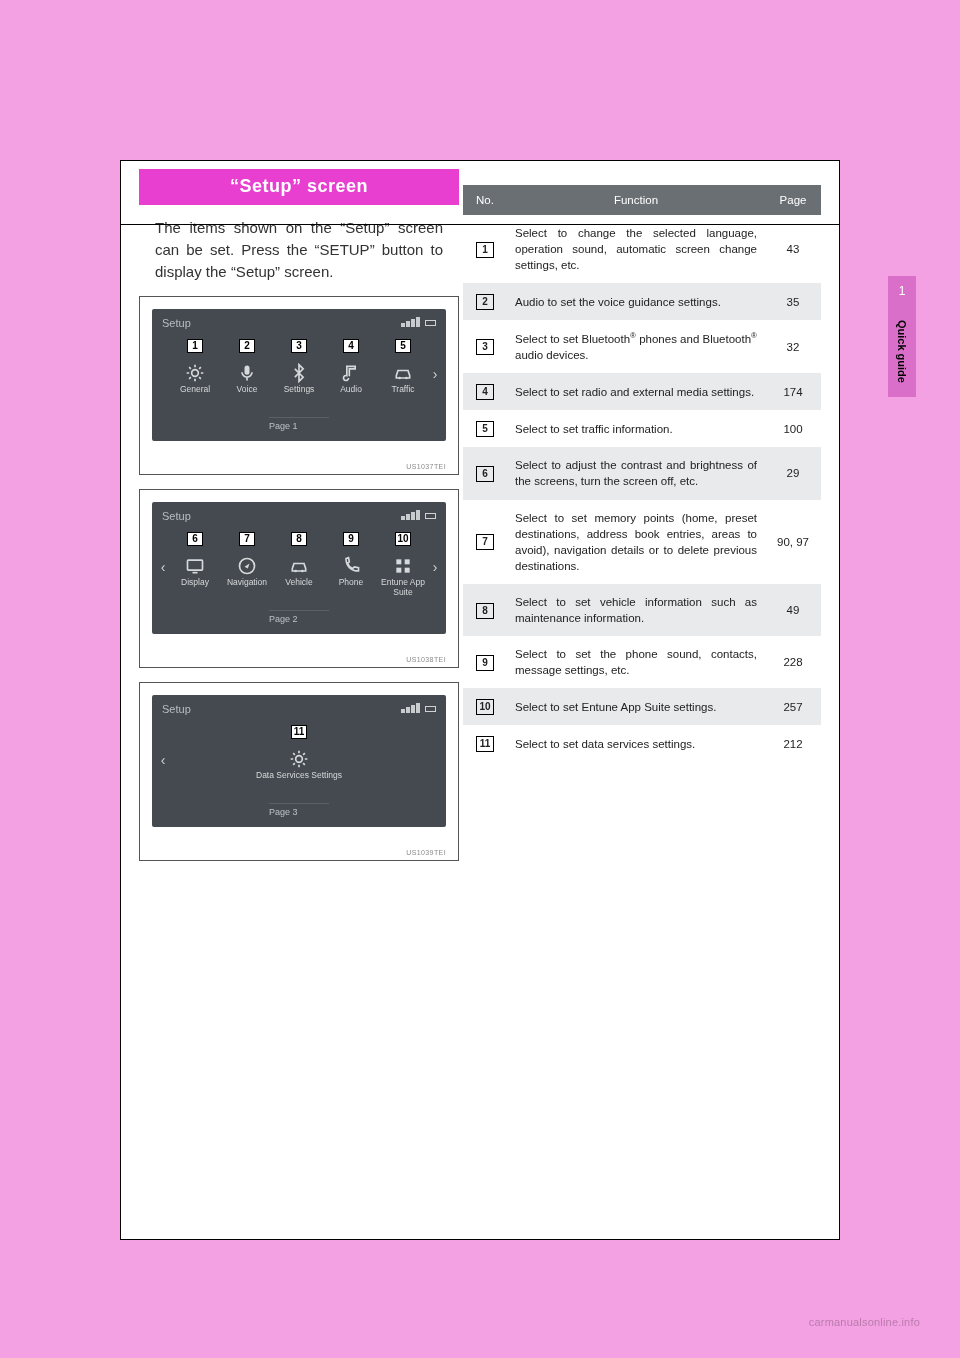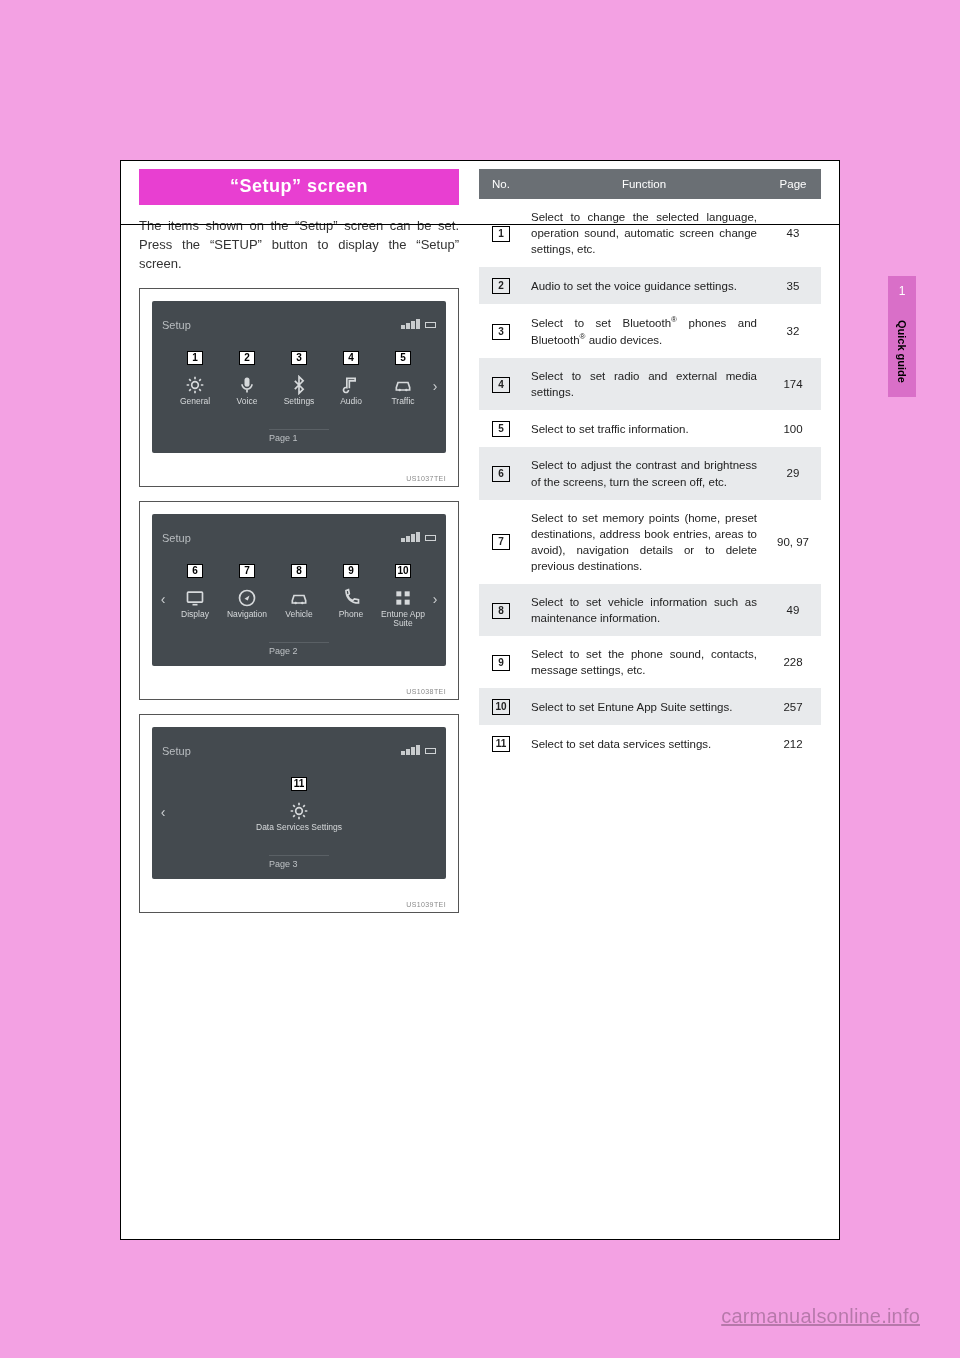--- a/index.html
+++ b/index.html
@@ -61,62 +61,62 @@
     font-weight: bold;
     padding: 14px 0 14px 0;
     display: block;
     text-align: center;
     margin: 0 auto;
   }
 
   
   .cols {
     display: flex;
-    gap: 20px;
+    gap: 4px;
     padding: 0 18px;
     height: 100%;
   }
   .left-col { width: 320px; padding-top: 8px; }
-  .right-col { flex: 1; padding-top: 8px; }
+  .right-col { flex: 1; padding-top: 24px; }
 
   .setup-title-bar {
     background: #e83fd1;
     color: #fff;
     font-weight: bold;
     font-size: 18px;
     text-align: center;
     padding: 7px 4px 8px;
     letter-spacing: .5px;
   }
 
   .intro-text {
-    font-size: 13px;
+    font-size: 15px;
     color: #333;
     line-height: 1.45;
-    margin: 12px 0 14px;
+    margin: 12px 16px 14px;
     text-align: justify;
   }
 
   
   .shot-frame {
     border: 1px solid #555;
     background: #fff;
     padding: 12px 12px 4px;
     margin-bottom: 14px;
   }
   .infotainment {
     background: #444a4f;
     color: #cfd2d4;
     border-radius: 2px;
     padding-bottom: 10px;
   }
   .inf-header {
     display: flex;
     justify-content: space-between;
-    padding: 18px 10px;
+    padding: 8px 10px;
     font-size: 11px;
     color: #b9bdc0;
   }
   .status-icons span {
     display: inline-block;
     width: 4px;
     height: 8px;
     background: #c9ccce;
     margin-left: 1px;
   }
@@ -241,25 +241,24 @@
     border: 1px solid #000;
     font-size: 10px;
     font-weight: bold;
   }
 
   
   .watermark {
     position: absolute;
     right: 40px;
     bottom: 30px;
-    font-size: 20px;
+    font-size: 11px;
     color: rgba(0,0,0,.25);
     letter-spacing: .2px;
     font-family: Arial, sans-serif;
-    text-decoration: underline;
   }
 </style>
 </head>
 <body>
 
 <div class="right-sidestrip"></div>
 
 <div class="section-tab">
   <span class="tabnum">1</span>
   <span class="tablabel">Quick guide</span>

